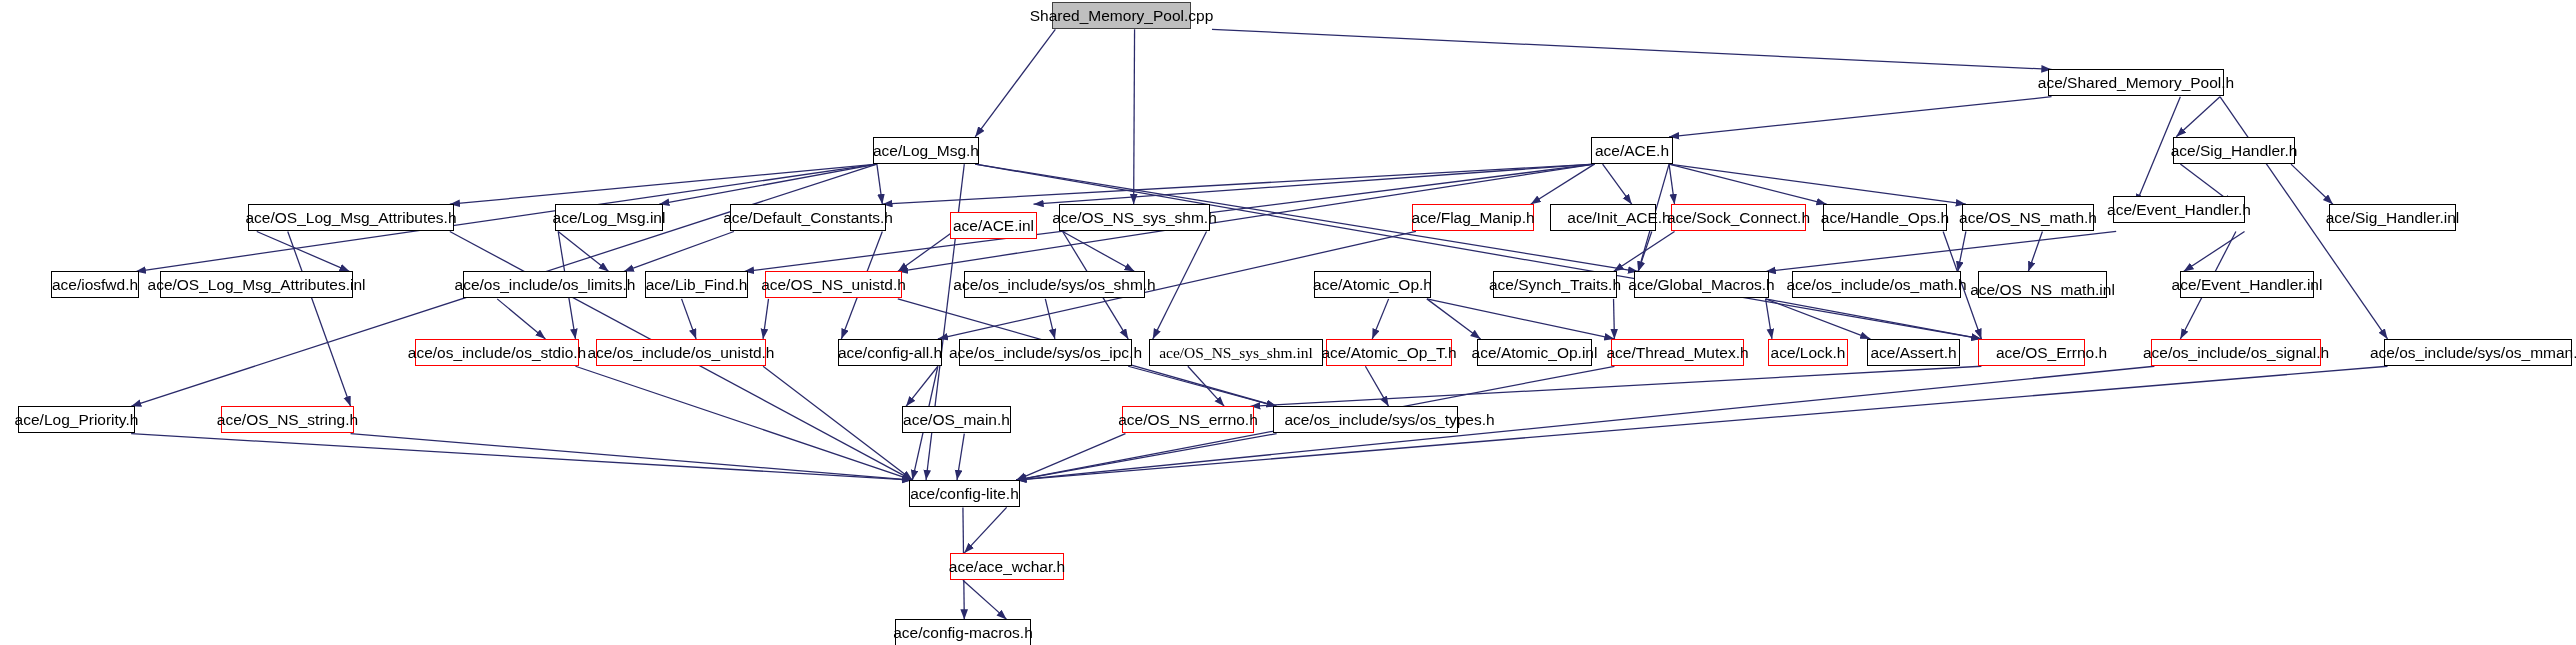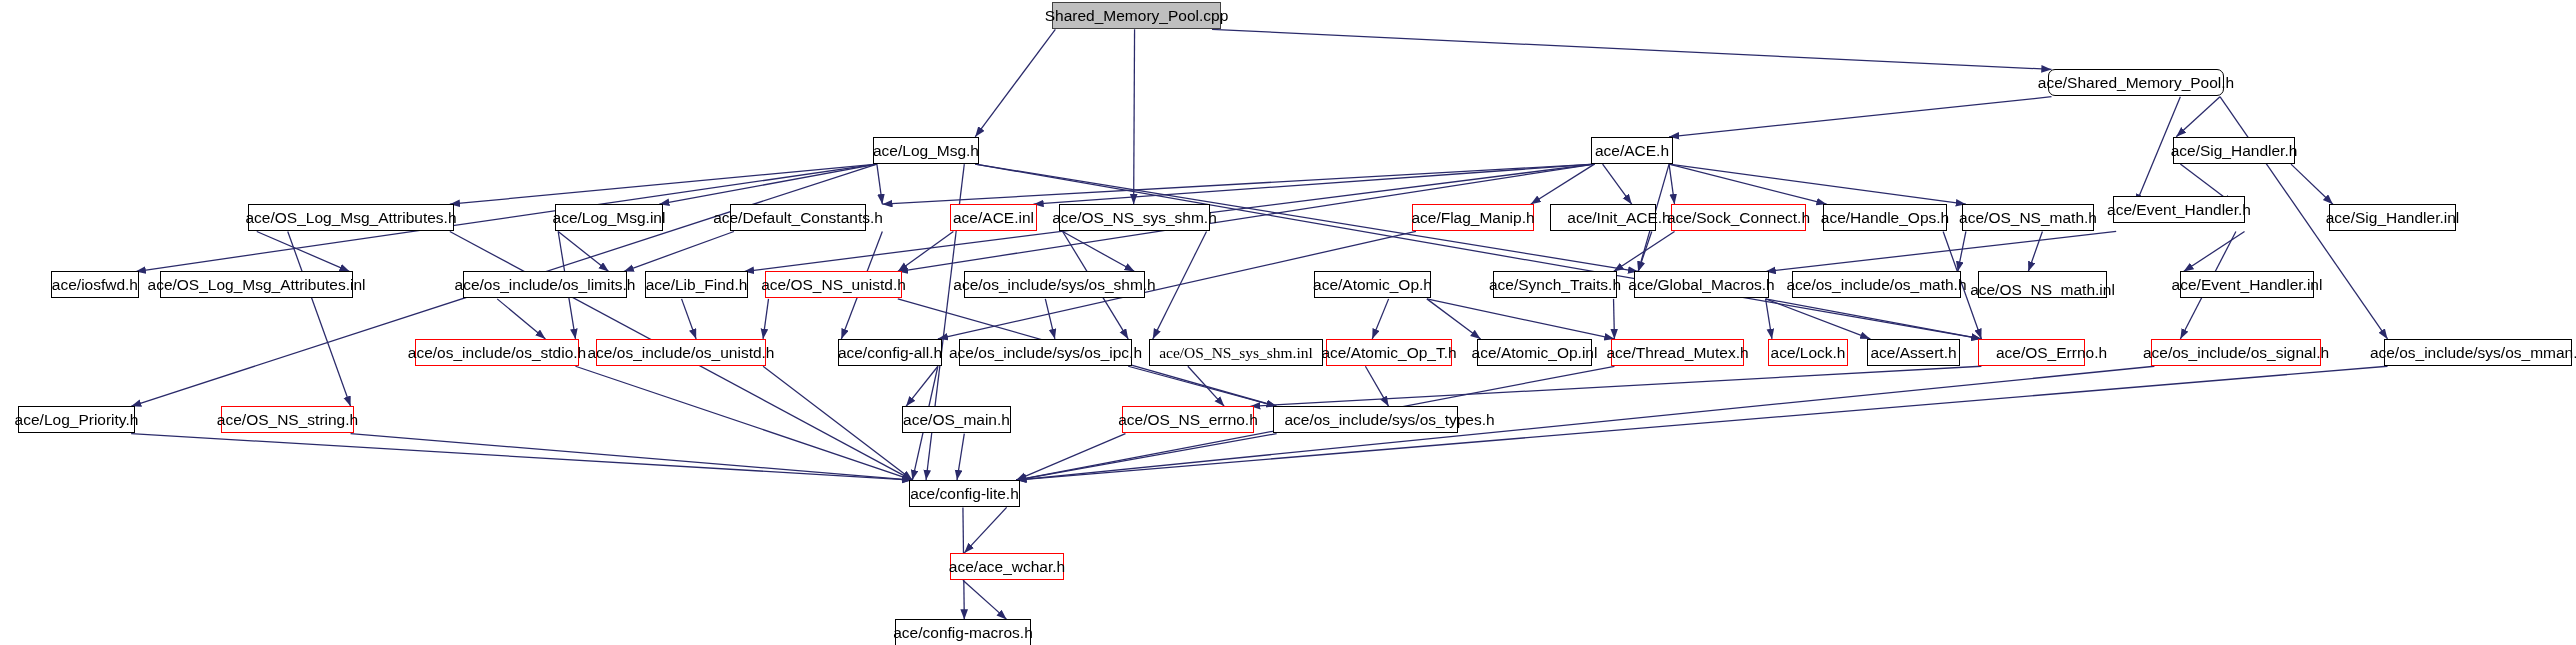--- a/index.html
+++ b/index.html
@@ -99,45 +99,45 @@
         <path d="M385,476 Q693.5,501.5 1002,527" fill="none" stroke="#2a2a6a" stroke-width="1.4" marker-end="url(#arrow)"></path>
         <path d="M1059,476 Q1055,501.5 1051,527" fill="none" stroke="#2a2a6a" stroke-width="1.4" marker-end="url(#arrow)"></path>
         <path d="M1236,476 Q1176,501.5 1116,527" fill="none" stroke="#2a2a6a" stroke-width="1.4" marker-end="url(#arrow)"></path>
         <path d="M1402,476 Q1259,501.5 1116,527" fill="none" stroke="#2a2a6a" stroke-width="1.4" marker-end="url(#arrow)"></path>
         <path d="M1105.5,557 Q1082.25,582 1059,607" fill="none" stroke="#2a2a6a" stroke-width="1.4" marker-end="url(#arrow)"></path>
         <path d="M1057.5,637 Q1081.5,658.5 1105.5,680" fill="none" stroke="#2a2a6a" stroke-width="1.4" marker-end="url(#arrow)"></path>
         <path d="M1057.5,557 Q1058.25,618.5 1059,680" fill="none" stroke="#2a2a6a" stroke-width="1.4" marker-end="url(#arrow)"></path>
       </g>
   </svg>
   <div id="node-layer">
-      <div class="node root" style="left: 1052px; top: 1.8px; width: 169px; align-items: center;">
+      <div class="node root" style="left: 1052px; top: 1.8px; width: 139px; align-items: center;">
         <span>Shared_Memory_Pool.cpp</span>
       </div>
-      <div class="node" style="left: 2048px; top: 69px; width: 176px; border-radius: 7px;">
+      <div class="node" style="left: 2048px; top: 69px; width: 176px;">
         <span>ace/Shared_Memory_Pool.h</span>
       </div>
       <div class="node" style="left: 873px; top: 137px; width: 106px;">
         <span>ace/Log_Msg.h</span>
       </div>
       <div class="node" style="left: 1591px; top: 137px; width: 82px;">
         <span>ace/ACE.h</span>
       </div>
       <div class="node" style="left: 2173px; top: 137px; width: 122px;">
         <span>ace/Sig_Handler.h</span>
       </div>
       <div class="node" style="left: 248px; top: 204px; width: 206px;">
         <span>ace/OS_Log_Msg_Attributes.h</span>
       </div>
       <div class="node" style="left: 555px; top: 204px; width: 108px;">
         <span>ace/Log_Msg.inl</span>
       </div>
-      <div class="node" style="left: 730px; top: 204px; width: 136px;">
+      <div class="node" style="left: 730px; top: 204px; width: 156px;">
         <span>ace/Default_Constants.h</span>
       </div>
-      <div class="node red" style="left: 950px; top: 204px; width: 87px;">
+      <div class="node red" style="left: 950px; top: 212px; width: 87px;">
         <span>ace/ACE.inl</span>
       </div>
       <div class="node" style="left: 1059px; top: 204px; width: 151px;">
         <span>ace/OS_NS_sys_shm.h</span>
       </div>
       <div class="node red" style="left: 1412px; top: 204px; width: 122px;">
         <span>ace/Flag_Manip.h</span>
       </div>
       <div class="node" style="left: 1550px; top: 204px; width: 106px; padding-left: 32px;">
         <span>ace/Init_ACE.h</span>
@@ -150,21 +150,21 @@
       </div>
       <div class="node" style="left: 1962px; top: 204px; width: 132px;">
         <span>ace/OS_NS_math.h</span>
       </div>
       <div class="node" style="left: 2113px; top: 196px; width: 132px;">
         <span>ace/Event_Handler.h</span>
       </div>
       <div class="node" style="left: 2329px; top: 204px; width: 127px;">
         <span>ace/Sig_Handler.inl</span>
       </div>
-      <div class="node" style="left: 51px; top: 271px; width: 88px; justify-content: flex-end;">
+      <div class="node" style="left: 51px; top: 271px; width: 88px;">
         <span>ace/iosfwd.h</span>
       </div>
       <div class="node" style="left: 160px; top: 271px; width: 193px;">
         <span>ace/OS_Log_Msg_Attributes.inl</span>
       </div>
       <div class="node" style="left: 463px; top: 271px; width: 164px;">
         <span>ace/os_include/os_limits.h</span>
       </div>
       <div class="node" style="left: 645px; top: 271px; width: 103px;">
         <span>ace/Lib_Find.h</span>

